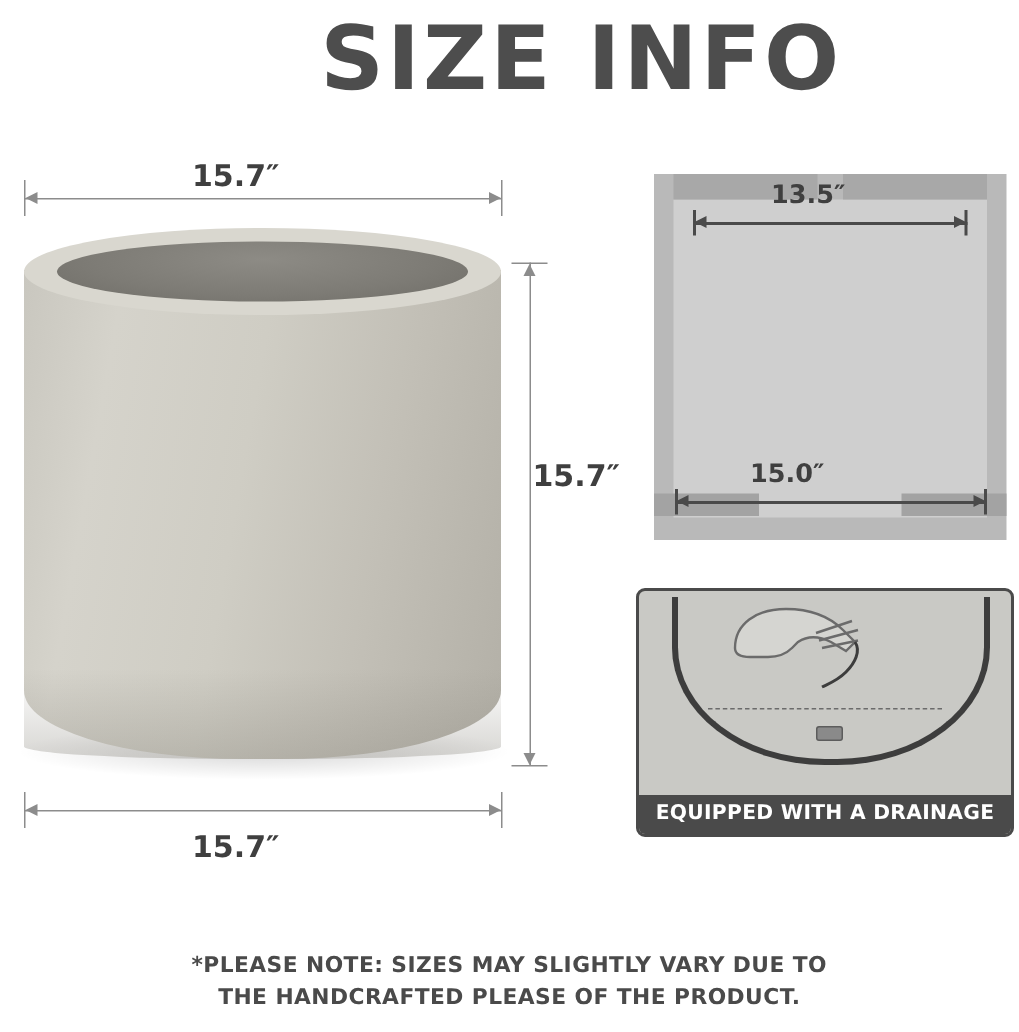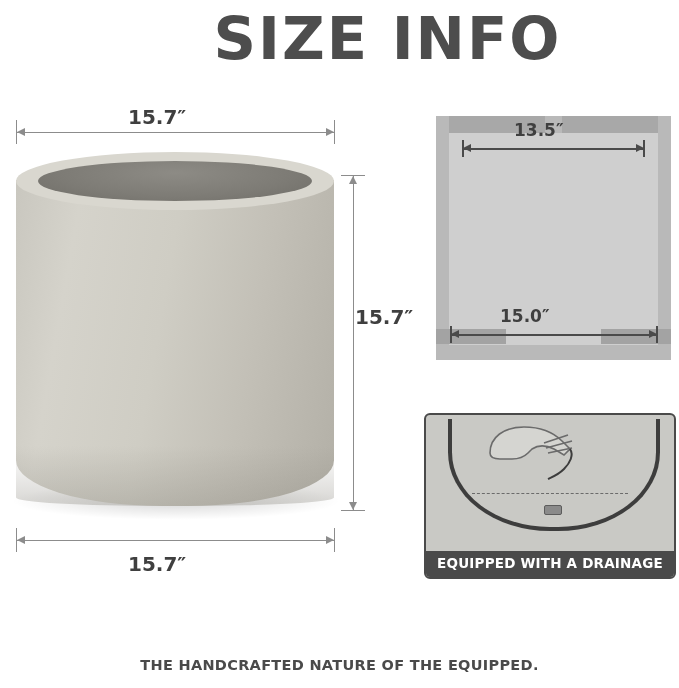--- a/index.html
+++ b/index.html
@@ -226,21 +226,21 @@
   .arrow-dk-right {
     border-top: 4px solid transparent;
     border-bottom: 4px solid transparent;
     border-left: 8px solid #4a4a4a;
   }
 
   
   #drain-panel {
     position: absolute;
     left: 424px;
-    top: 413px;
+    top: 392px;
     width: 248px;
     height: 162px;
     background: #c9c9c5;
     border: 2px solid #4a4a4a;
     border-radius: 6px;
     overflow: hidden;
   }
   #drain-pot {
     position: absolute;
     left: 22px;
@@ -381,14 +381,15 @@
     <path d="M60 20 L84 12 M62 25 L88 18 M64 30 L88 25" stroke="#6b6b6b" stroke-width="1.6" fill="none"></path>
     <path d="M86 26 C90 32, 86 40, 80 46 C74 52, 68 54, 64 56" stroke="#3d3d3d" stroke-width="2" fill="none"></path>
   </svg>
 
   <div id="drain-caption">
     <div>EQUIPPED WITH A DRAINAGE</div>
   </div>
 </div>
 
 <div id="footer">
-  <div>THE HANDCRAFTED NATURE OF THE EQUIPPED.</div>
+  <div>*PLEASE NOTE: SIZES MAY SLIGHTLY VARY DUE TO</div>
+  <div>THE HANDCRAFTED PLEASE OF THE PRODUCT.</div>
 </div>
 
 </body></html>

